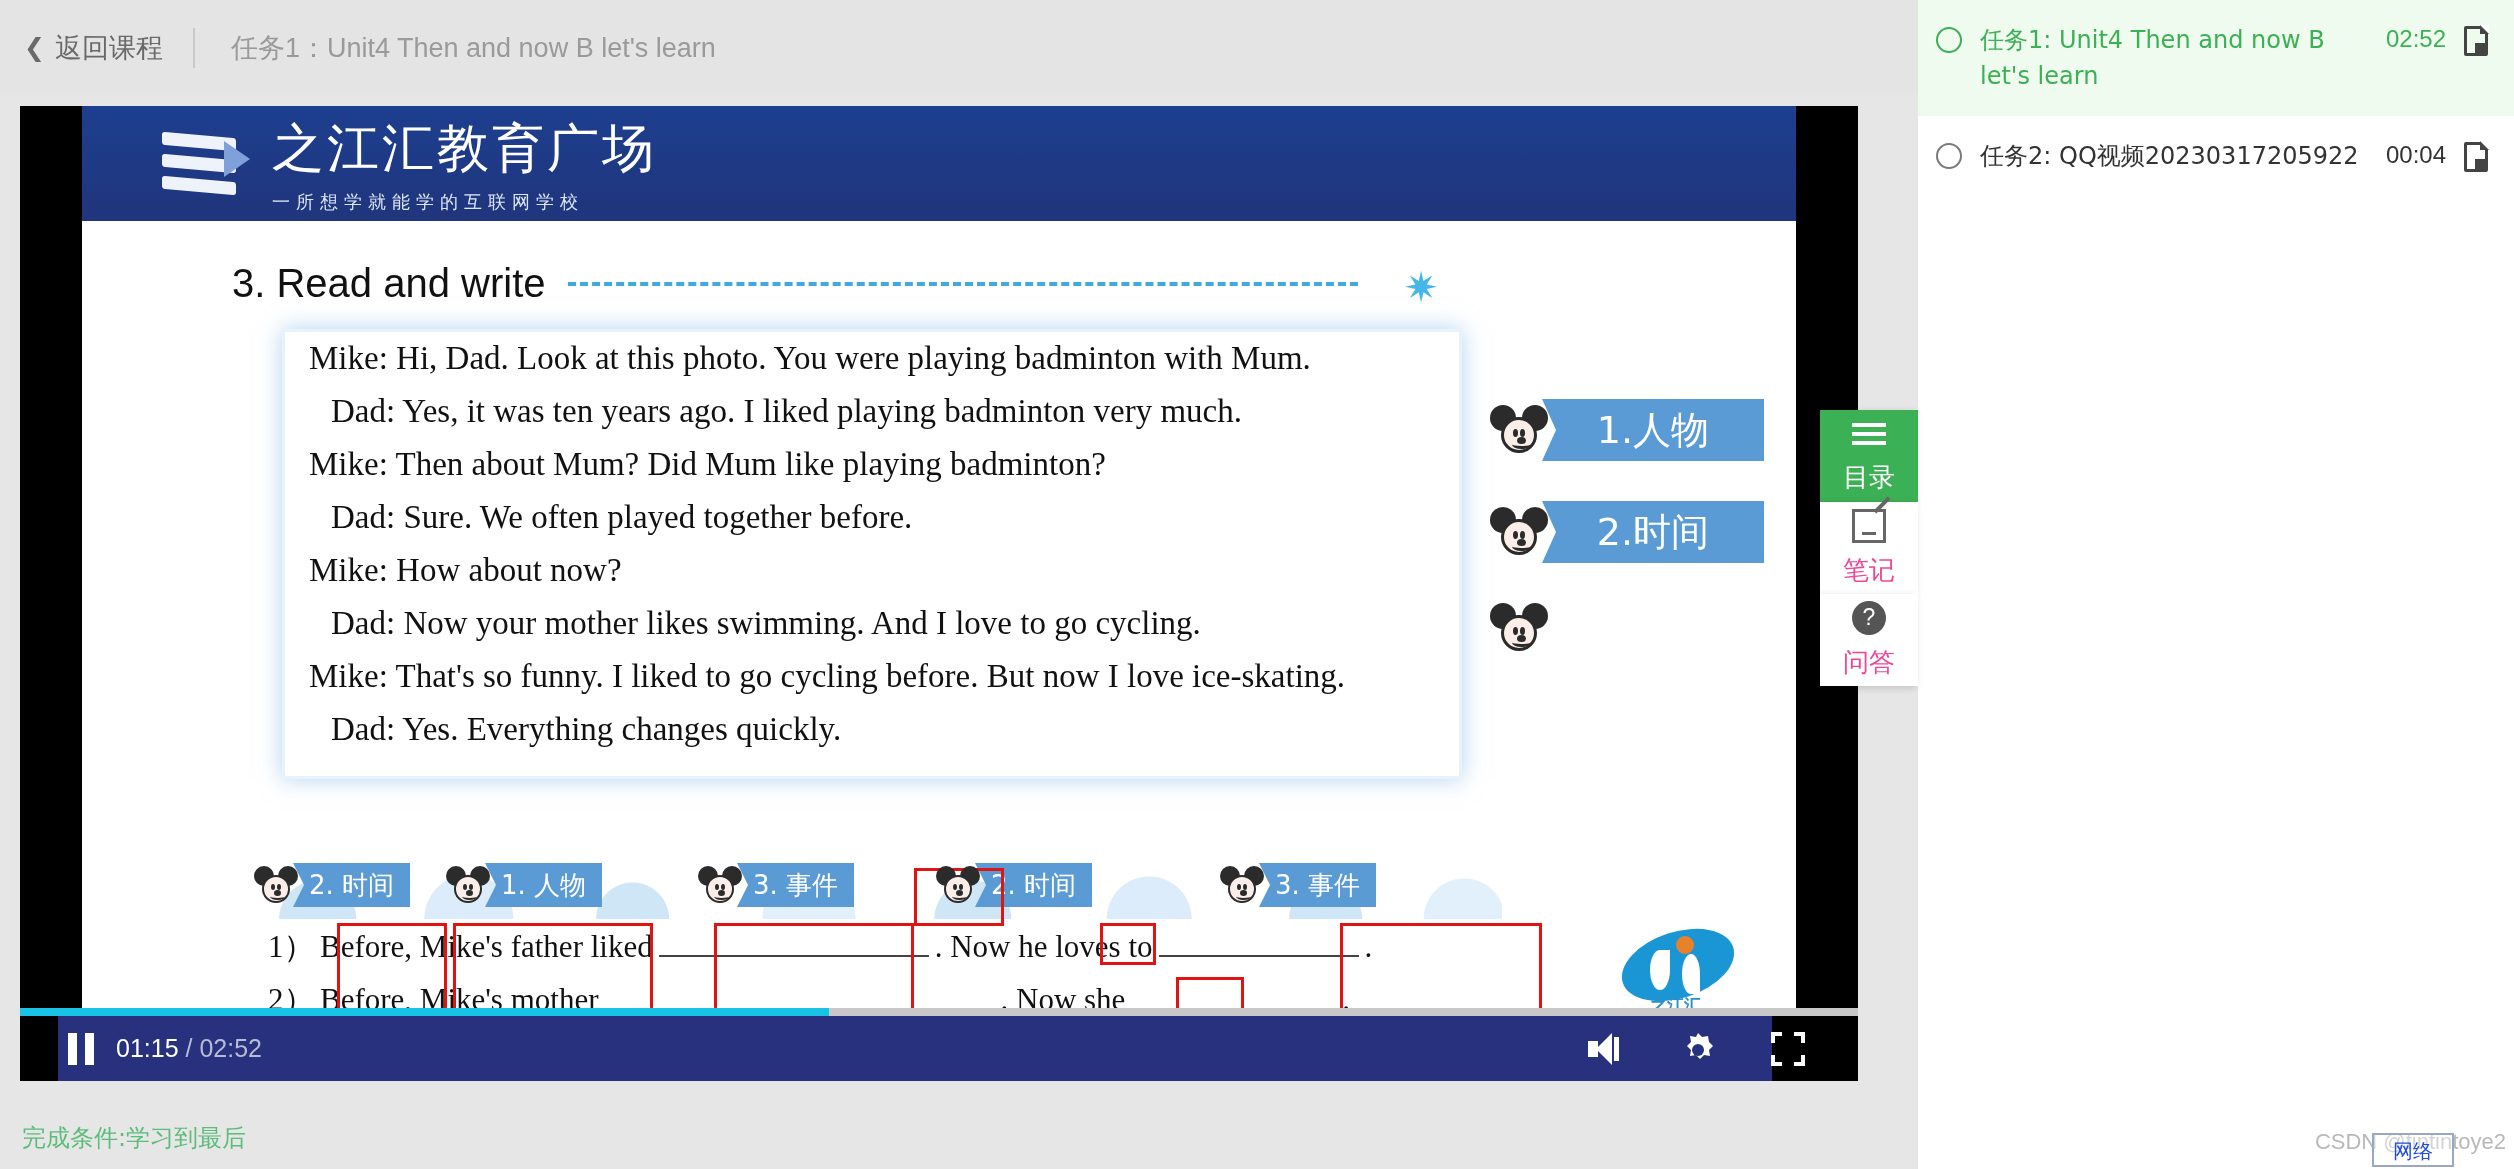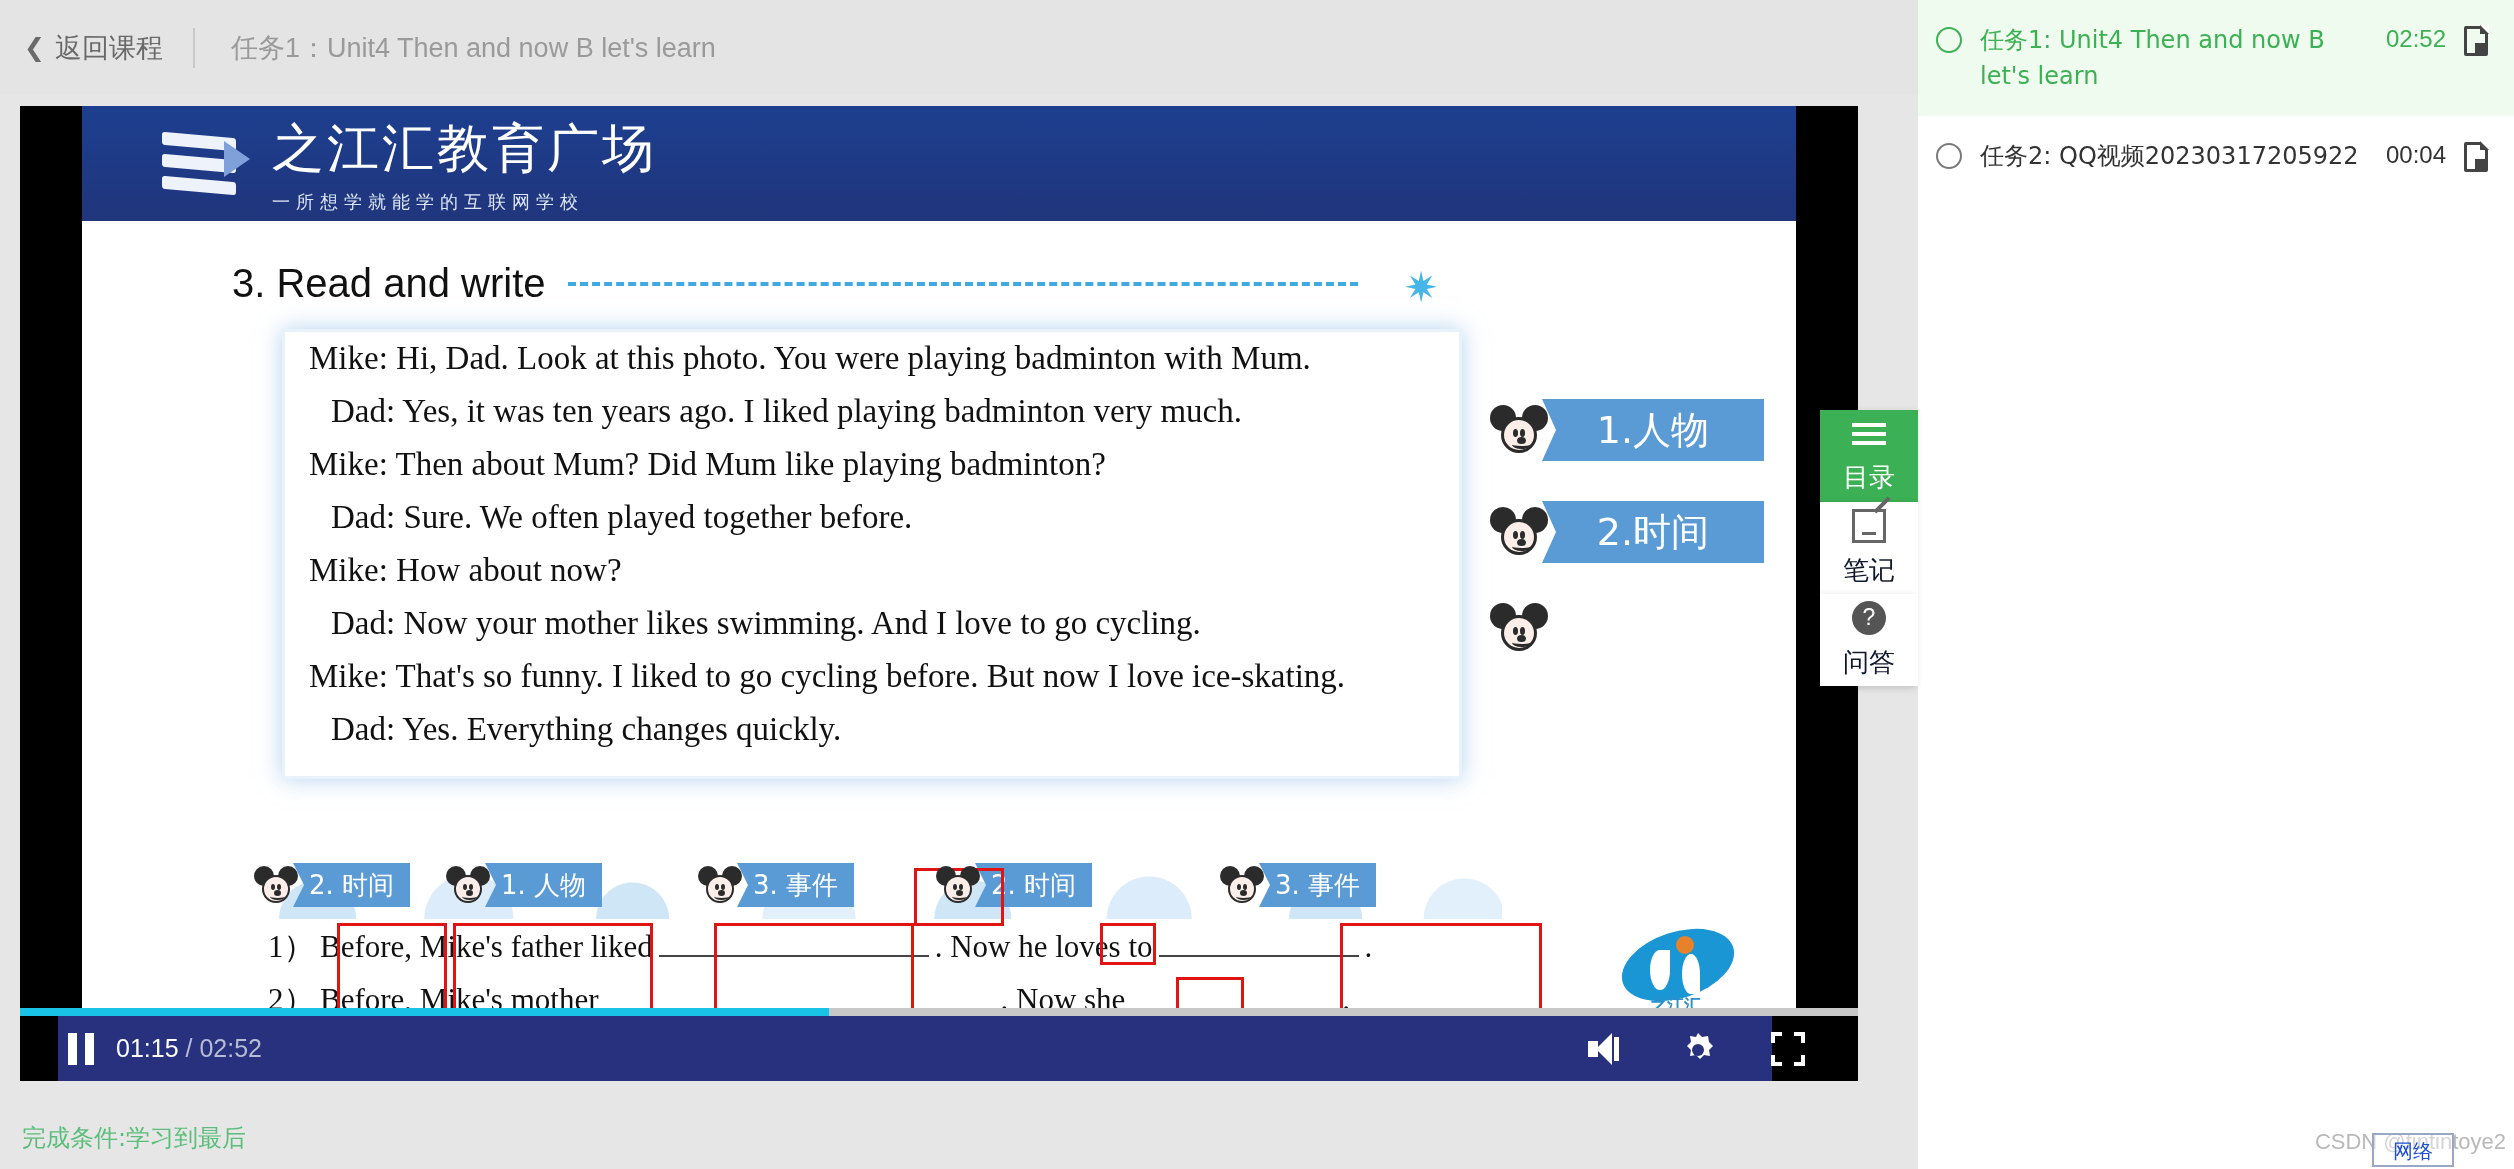--- a/index.html
+++ b/index.html
@@ -203,21 +203,21 @@
 
   
   .side-tabs { position: absolute; left: 1820px; top: 410px; width: 98px; z-index: 5; }
   .side-tab {
     width: 98px; height: 92px; background: #fff;
     display: flex; flex-direction: column; align-items: center; justify-content: center;
     gap: 10px; margin-bottom: 0; cursor: pointer;
     box-shadow: -2px 2px 7px rgba(0,0,0,.16);
   }
   .side-tab.active { background: #3cb054; }
-  .side-tab .st-label { font-size: 26px; color: #0f172a; font-family: "DejaVu Sans", sans-serif; }
+  .side-tab .st-label { font-size: 26px; color: #ec4899; font-family: "DejaVu Sans", sans-serif; }
   .side-tab.active .st-label { color: #fff; }
   .burger i { display: block; width: 34px; height: 4px; background: #fff; margin: 5px 0; }
   .note-ico { width: 34px; height: 34px; border: 3px solid #666; position: relative; }
   .note-ico:after {
     content: ""; position: absolute; right: -9px; top: -9px; width: 20px; height: 4px;
     background: #666; transform: rotate(-45deg);
   }
   .note-ico:before {
     content: ""; position: absolute; left: 7px; top: 20px; width: 14px; height: 3px; background: #666;
   }

